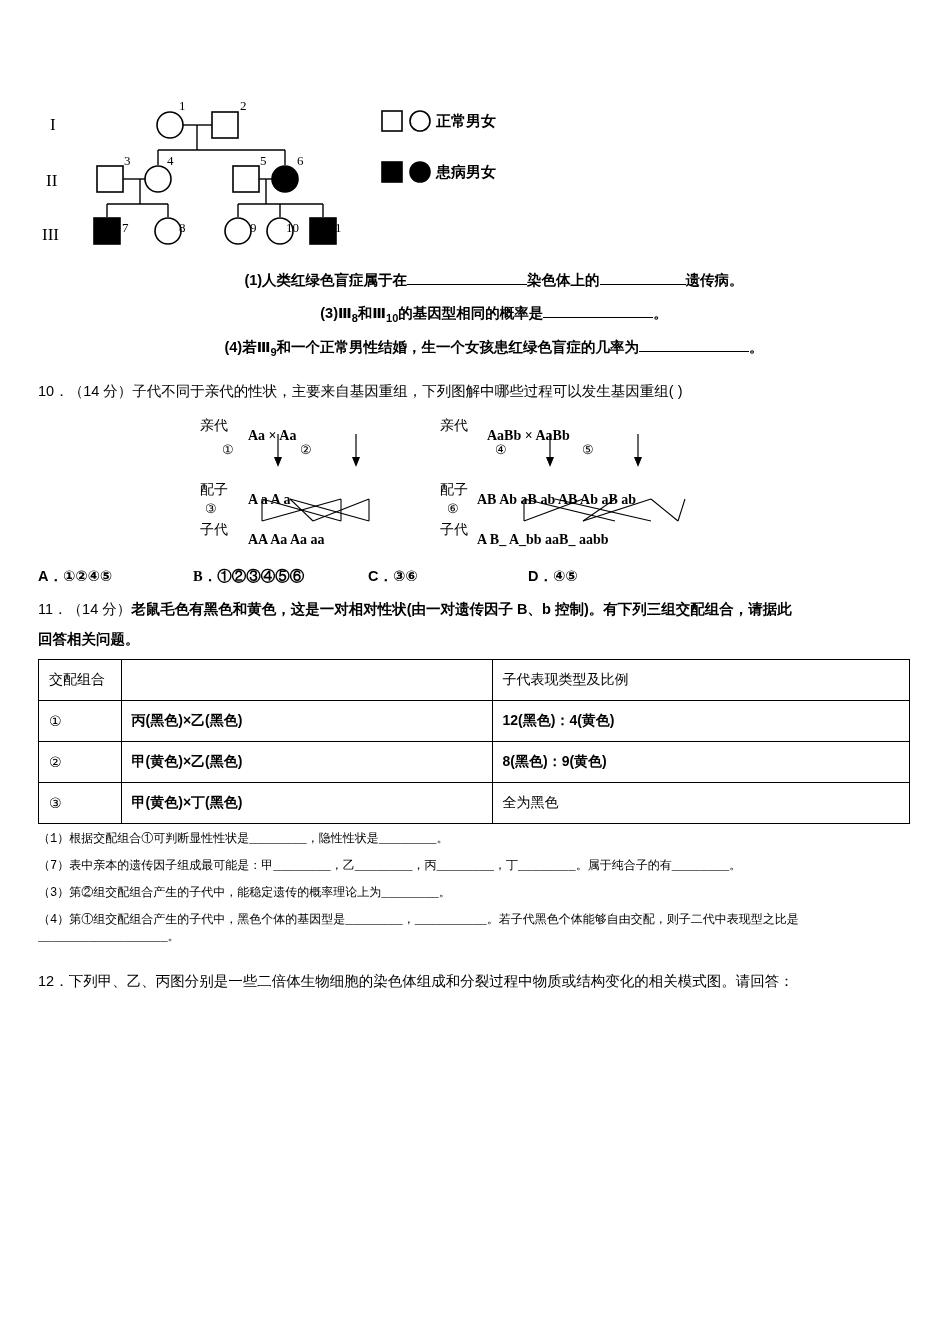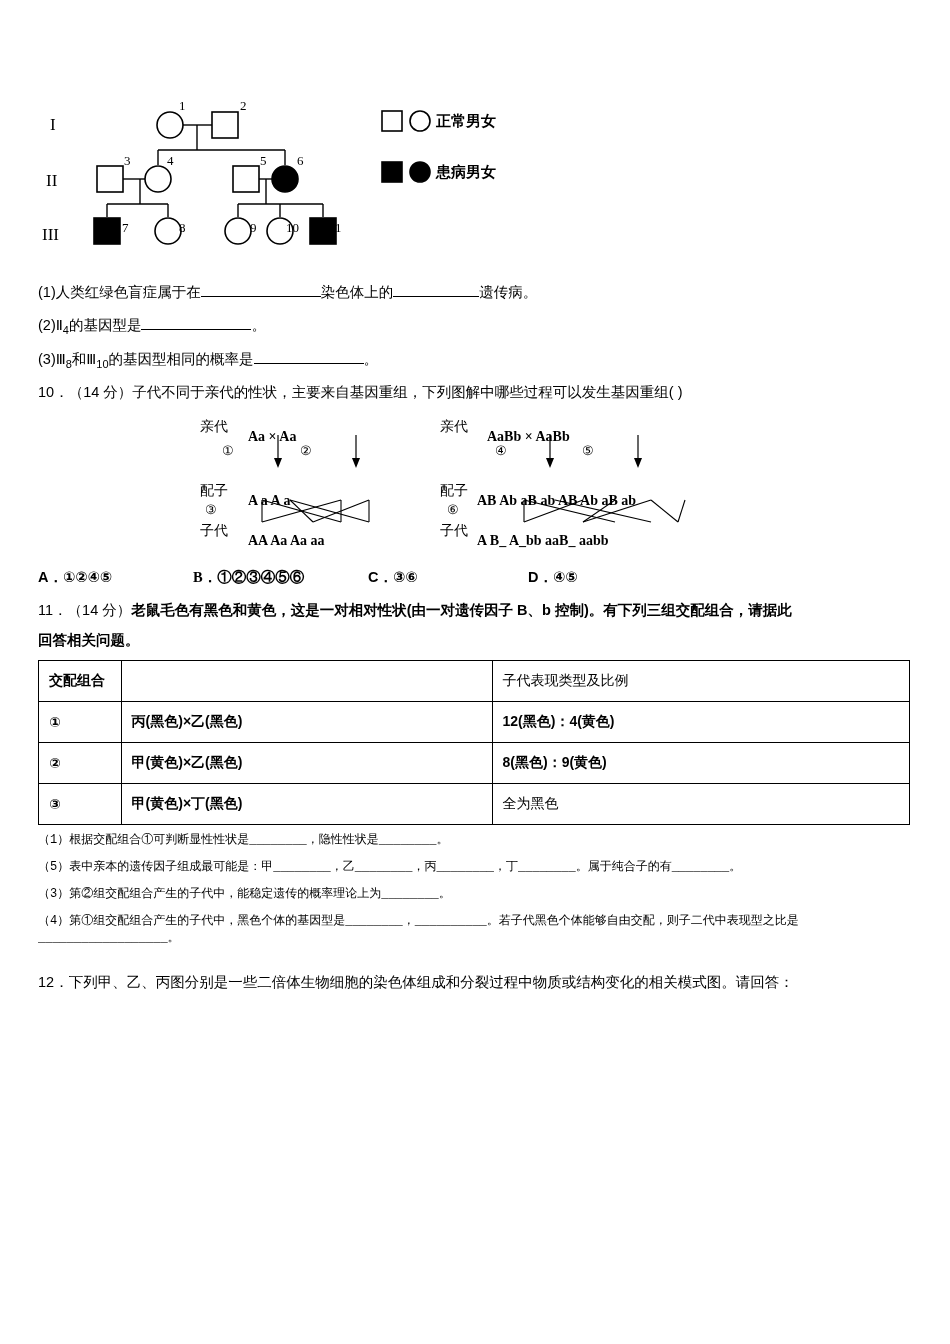--- a/index.html
+++ b/index.html
@@ -28,23 +28,24 @@
     width: 950px;
   }
   .legend-text {
     font-family: Liberation Serif, serif;
     font-size: 15px;
     font-weight: bold;
   }
   .q-line {
     font-family: "Liberation Sans", "DejaVu Sans", sans-serif;
     font-size: 14.5px;
-    font-weight: normal;
-    margin: 12px 0 13px 38px;
+    font-weight: bold;
+    margin: 0 0 13px 38px;
     letter-spacing: 0px;
+    text-align: center;
   }
   .q-line .fill {
     display: inline-block;
     border-bottom: 1px solid #000;
     height: 14px;
     vertical-align: baseline;
   }
   .q-body {
     font-family: "Liberation Sans", "DejaVu Sans", sans-serif;
     font-size: 14.5px;
@@ -85,21 +86,21 @@
     margin: 10px 0 6px 38px;
     font-family: "Liberation Sans", "DejaVu Sans", sans-serif;
     font-size: 14px;
   }
   table.mate td {
     border: 1px solid #000;
     padding: 9px 8px 9px 10px;
     vertical-align: middle;
     height: 22px;
   }
-  table.mate td.c1 { width: 52px; font-weight: bold; }
+  table.mate td.c1 { width: 52px; }
   table.mate td.c2 { width: 300px; }
   table.mate td.c3 { width: 340px; }
   .bold { font-weight: bold; margin-top: 11px; }
   .sub { font-size: 11px; vertical-align: sub; }
   .tail-line {
     font-family: Liberation Mono, monospace;
     font-size: 12px;
     margin: 0 0 10px 38px;
   }
 </style>
@@ -175,28 +176,28 @@
       <circle cx="420" cy="172" r="10" fill="#000000" stroke="#000" stroke-width="1.6"></circle>
     </svg>
     <div class="legend-text" style="position:absolute; left:436px; top:112px;">正常男女</div>
     <div class="legend-text" style="position:absolute; left:436px; top:163px;">患病男女</div>
   </div>
 
   <div class="q-line">
     <span>(1)人类红绿色盲症属于在</span><span class="fill" style="width:120px"></span><span>染色体上的</span><span class="fill" style="width:86px"></span><span>遗传病。</span>
   </div>
 
-  <div class="q-line">
-    <span>(2)Ⅱ</span><span class="sub">4</span><span>的基因型是</span><span class="fill" style="width:110px"></span><span>。</span>
-  </div>
 
   <div class="q-line">
     <span>(3)Ⅲ</span><span class="sub">8</span><span>和Ⅲ</span><span class="sub">10</span><span>的基因型相同的概率是</span><span class="fill" style="width:110px"></span><span>。</span>
   </div>
 
+  <div class="q-line" style="margin-bottom:24px;">
+    <span>(4)若Ⅲ</span><span class="sub">9</span><span>和一个正常男性结婚，生一个女孩患红绿色盲症的几率为</span><span class="fill" style="width:110px"></span><span>。</span>
+  </div>
 
   <div class="q-body">
     <span>10．</span><span>（14 分）</span><span>子代不同于亲代的性状，主要来自基因重组，下列图解中哪些过程可以发生基因重组(        )</span>
   </div>
 
   <div class="diagram10">
     <svg width="950" height="150" viewBox="0 0 950 150">
 
       <line x1="240" y1="25" x2="240" y2="52" stroke="#000" stroke-width="1.2"></line>
       <polygon points="240,58 236,48 244,48" fill="#000"></polygon>
@@ -278,21 +279,21 @@
     </tr>
     <tr>
       <td class="c1">③</td>
       <td class="c2 bold">甲(黄色)×丁(黑色)</td>
       <td class="c3">全为黑色</td>
     </tr>
   </tbody>
     </table>
 
   <div class="tail-line">（1）根据交配组合①可判断显性性状是________，隐性性状是________。</div>
-  <div class="tail-line" style="width:880px;">（5）表中亲本的遗传因子组成最可能是：甲________，乙________，丙________，丁________。属于纯合子的有________。</div>
+  <div class="tail-line" style="width:880px;">（7）表中亲本的遗传因子组成最可能是：甲________，乙________，丙________，丁________。属于纯合子的有________。</div>
   <div class="tail-line">（3）第②组交配组合产生的子代中，能稳定遗传的概率理论上为________。</div>
   <div class="tail-line" style="width:880px; margin-bottom:27px;">（4）第①组交配组合产生的子代中，黑色个体的基因型是________，__________。若子代黑色个体能够自由交配，则子二代中表现型之比是__________________。</div>
 
   <div class="q-body">
     <span>12．</span><span>下列甲、乙、丙图分别是一些二倍体生物细胞的染色体组成和分裂过程中物质或结构变化的相关模式图。请回答：</span>
   </div>
 
 </div>
 
 </body></html>

